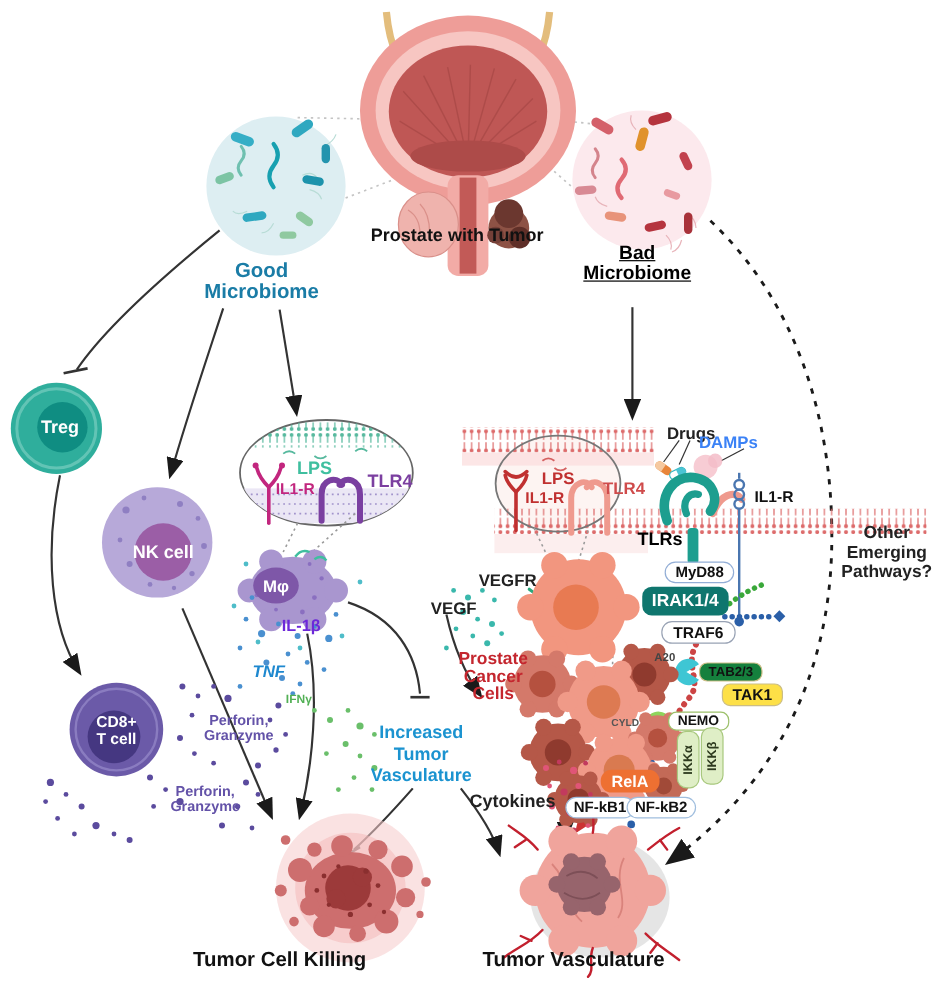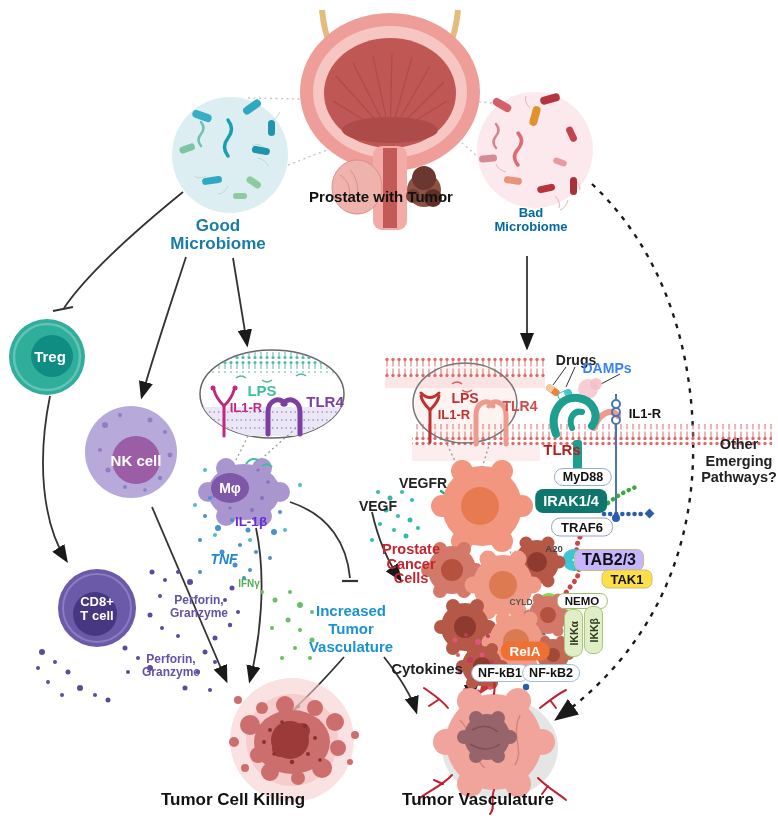--- a/index.html
+++ b/index.html
@@ -562,21 +562,21 @@
     <path d="M538,778 C548,788 556,792 566,800 M548,786 L542,794"></path>
     <path d="M494,694 C496,684 492,676 496,668"></path>
     <path d="M494,790 C490,800 496,808 490,814"></path>
   </g>
 </g>
 </svg>
 
 <div class="L" style="left:381px;top:169px;font-size:15px;color:#111;margin-top:28px;">Prostate with Tumor</div>
 <div class="L" style="left:218px;top:235px;font-size:17px;color:#1a7ca6;">Good
 Microbiome</div>
-<div class="L" style="left:531px;top:220px;font-size:13px;color:#0369a1;">Bad
+<div class="L" style="left:531px;top:220px;font-size:16px;color:#000000;text-decoration:underline;">Bad
 Microbiome</div>
 <div class="L" style="left:50px;top:357px;font-size:15px;color:#fff;">Treg</div>
 <div class="L" style="left:136px;top:461px;font-size:15px;color:#fff;">NK cell</div>
 <div class="L" style="left:97px;top:609px;font-size:13px;color:#fff;">CD8+
 T cell</div>
 <div class="L" style="left:230px;top:489px;font-size:14px;color:#fff;">Mφ</div>
 <div class="L" style="left:262px;top:391px;font-size:15px;color:#3fbf9f;">LPS</div>
 <div class="L" style="left:246px;top:408px;font-size:13px;color:#c2267e;">IL1-R</div>
 <div class="L" style="left:325px;top:402px;font-size:15px;color:#7b3fa0;">TLR4</div>
 <div class="L" style="left:251px;top:522px;font-size:13.5px;color:#6d28d9;">IL-1β</div>
@@ -592,35 +592,35 @@
 <div class="L" style="left:423px;top:484px;font-size:14px;color:#222;">VEGFR</div>
 <div class="L" style="left:378px;top:507px;font-size:14px;color:#222;">VEGF</div>
 <div class="L" style="left:411px;top:564px;font-size:14.5px;color:#c4262e;line-height:1.0;">Prostate
 Cancer
 Cells</div>
 <div class="L" style="left:465px;top:399px;font-size:14px;color:#c03030;">LPS</div>
 <div class="L" style="left:454px;top:415px;font-size:13px;color:#c03030;">IL1-R</div>
 <div class="L" style="left:520px;top:407px;font-size:14px;color:#cf4b4b;">TLR4</div>
 <div class="L" style="left:576px;top:361px;font-size:14px;color:#222;">Drugs</div>
 <div class="L" style="left:607px;top:369px;font-size:14px;color:#3b82f6;">DAMPs</div>
-<div class="L" style="left:562px;top:450px;font-size:15px;color:#b91c1c;">TLRs</div>
+<div class="L" style="left:550px;top:450px;font-size:15px;color:#000000;">TLRs</div>
 <div class="L" style="left:645px;top:414px;font-size:13px;color:#111;">IL1-R</div>
 <div class="L" style="left:554px;top:549px;font-size:9.5px;color:#444;">A20</div>
 <div class="L" style="left:521px;top:603px;font-size:8.5px;color:#555;">CYLD</div>
 <div class="L" style="left:427px;top:669px;font-size:15px;color:#222;">Cytokines</div>
 <div class="L" style="left:233px;top:800px;font-size:17px;color:#111;">Tumor Cell Killing</div>
 <div class="L" style="left:478px;top:800px;font-size:17px;color:#111;">Tumor Vasculature</div>
 <div class="L" style="left:739px;top:461px;font-size:14.5px;color:#222;line-height:1.15;">Other
 Emerging
 Pathways?</div>
 
 <div class="B" style="left:583px;top:477px;padding:1px 8px;font-size:12.5px;border:1.5px solid #93aed6;border-radius:10px;">MyD88</div>
 <div class="B" style="left:571px;top:501px;padding:4px 8px;font-size:14.5px;background:#0f766e;color:#fff;border-radius:8px;">IRAK1/4</div>
 <div class="B" style="left:582px;top:527px;padding:1px 9px;font-size:13px;border:1.5px solid #98a2b4;">TRAF6</div>
-<div class="B" style="left:609px;top:560px;padding:1px 7px;font-size:16px;background:#c4b5fd;border:1.5px solid #cbbd85;border-radius:7px;">TAB2/3</div>
+<div class="B" style="left:609px;top:560px;padding:1px 7px;font-size:11px;background:#15803d;border:1.5px solid #cbbd85;border-radius:7px;">TAB2/3</div>
 <div class="B" style="left:627px;top:579px;padding:1px 8px;font-size:13px;background:#fde047;border:1.5px solid #cbbd85;border-radius:7px;">TAK1</div>
 <div class="B" style="left:582px;top:601px;padding:1px 7px;font-size:11.5px;border:1.5px solid #9cc06a;border-radius:7px;">NEMO</div>
 <div class="VB" style="left:564px;top:609px;width:17px;height:46px;">
       <span class="vt">IKKα</span>
     </div>
 <div class="VB" style="left:584px;top:606px;width:17px;height:46px;">
       <span class="vt">IKKβ</span>
     </div>
 <div class="B" style="left:525px;top:651px;padding:2px 9px;font-size:13.5px;background:#ee7032;color:#fff;border-radius:9px;">RelA</div>
 <div class="B" style="left:500px;top:673px;padding:1px 6px;font-size:12.5px;border:1.5px solid #a0bede;">NF-kB1</div>

